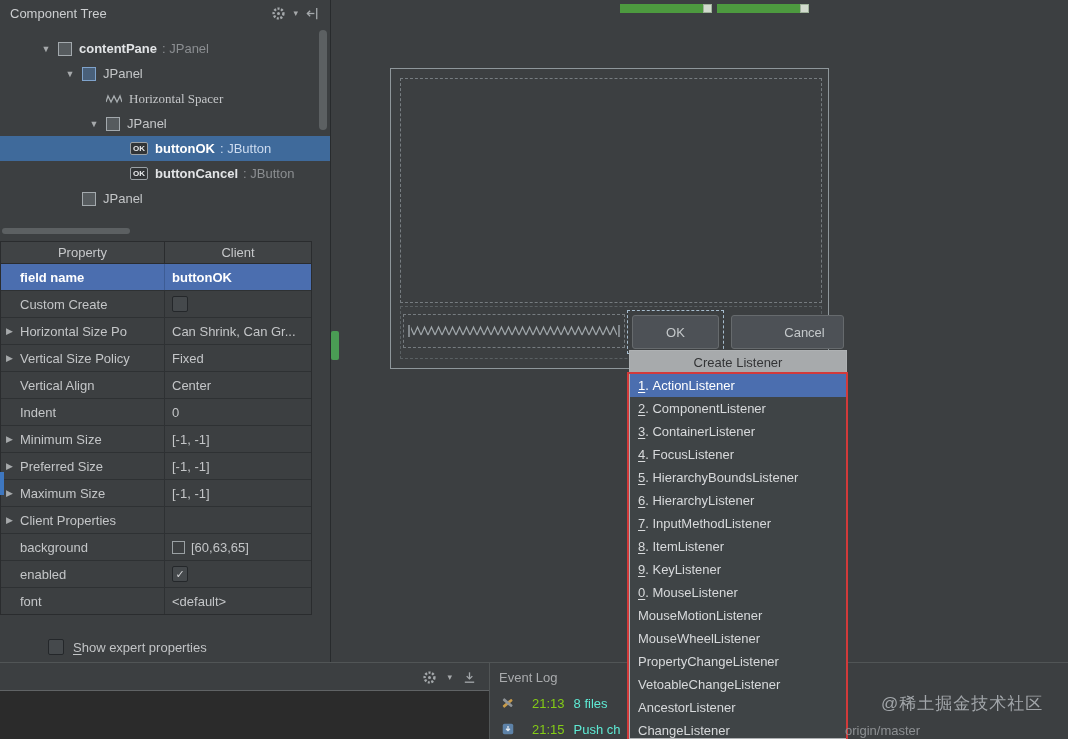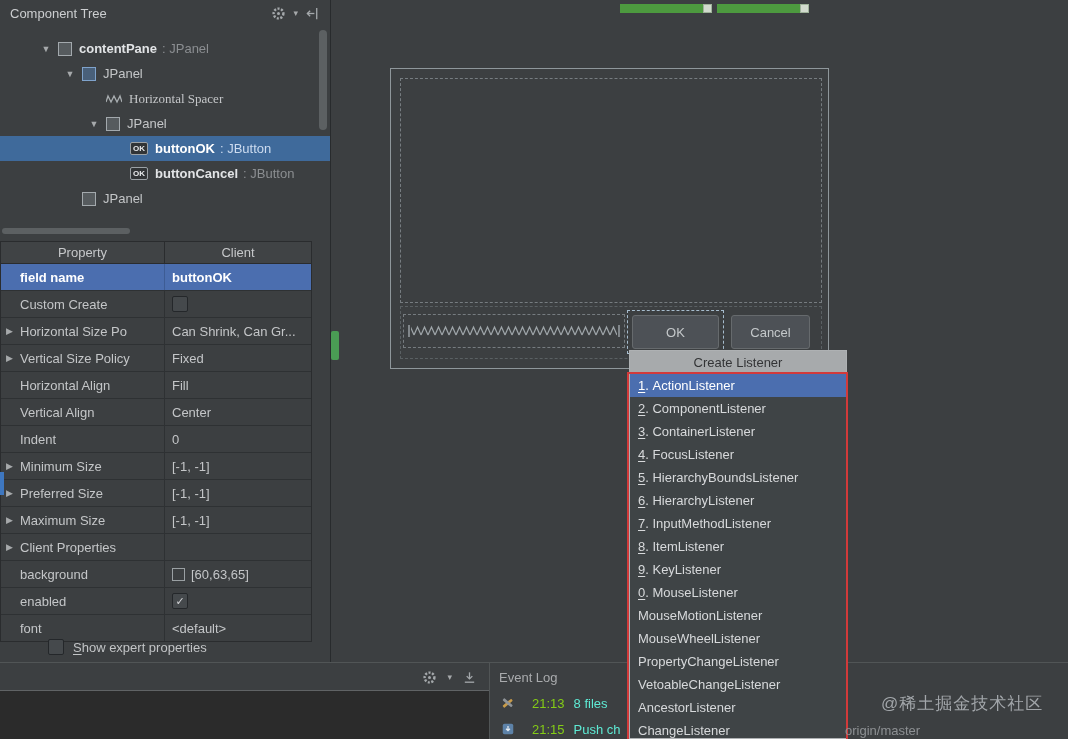--- a/index.html
+++ b/index.html
@@ -58,21 +58,21 @@
   .splitter-marker{position:absolute;left:331px;top:331px;width:8px;height:29px;background:#4a9c54;border-radius:2px;}
   .form-outer{position:absolute;left:390px;top:68px;width:437px;height:299px;border:1px solid #8f979b;}
   .form-inner{position:absolute;left:400px;top:78px;width:420px;height:223px;border:1px dashed #767c80;}
   .bottom-panel{position:absolute;left:400px;top:306px;width:420px;height:51px;border:1px dashed #5a6063;}
   .spacer-box{position:absolute;left:403px;top:314px;width:222px;height:34px;border:1px dashed #767c80;
               display:flex;align-items:center;justify-content:center;box-sizing:border-box;}
   .ok-selection{position:absolute;left:627px;top:310px;width:95px;height:42px;border:1px dashed #a6bccd;}
   .btn{position:absolute;background:#4d5156;border:1px solid #666a6d;border-radius:3px;color:#c4c8ca;
        display:flex;align-items:center;justify-content:center;}
   .btn-ok{left:632px;top:315px;width:85px;height:32px;}
-  .btn-cancel{left:731px;top:315px;width:77px;height:32px;}
+  .btn-cancel{left:731px;top:315px;width:77px;height:32px;padding-left:34px;}
 
   
   .bottom-toolbar{position:absolute;left:0;top:662px;width:489px;height:28px;background:#3c3f41;border-top:1px solid #515556;}
   .tb-icons{position:absolute;right:12px;top:0;height:100%;display:flex;align-items:center;gap:10px;}
   .console{position:absolute;left:0;top:690px;width:489px;height:49px;background:#2b2b2b;border-top:1px solid #606365;}
   .eventlog{position:absolute;left:489px;top:662px;width:579px;height:77px;background:#3c3f41;
             border-top:1px solid #515556;border-left:1px solid #515556;box-sizing:border-box;}
   .ev-title{position:absolute;left:9px;top:7px;color:#a9abad;}
   .ev-entries{position:absolute;left:0;top:27px;width:100%;}
   .ev-row{height:26px;display:flex;align-items:center;padding-left:11px;}
@@ -223,29 +223,20 @@
               <span>Can Shrink, Can Gr...</span>
             </div>
           </div>
           <div class="prop-row">
             <div class="pcell name">
               <span class="pexp">▶</span>
               <span>Vertical Size Policy</span>
             </div>
             <div class="pcell val">
               <span>Fixed</span>
-            </div>
-          </div>
-          <div class="prop-row">
-            <div class="pcell name">
-              <span class="pexp"></span>
-              <span>Horizontal Align</span>
-            </div>
-            <div class="pcell val">
-              <span>Fill</span>
             </div>
           </div>
           <div class="prop-row">
             <div class="pcell name">
               <span class="pexp"></span>
               <span>Vertical Align</span>
             </div>
             <div class="pcell val">
               <span>Center</span>
             </div>

